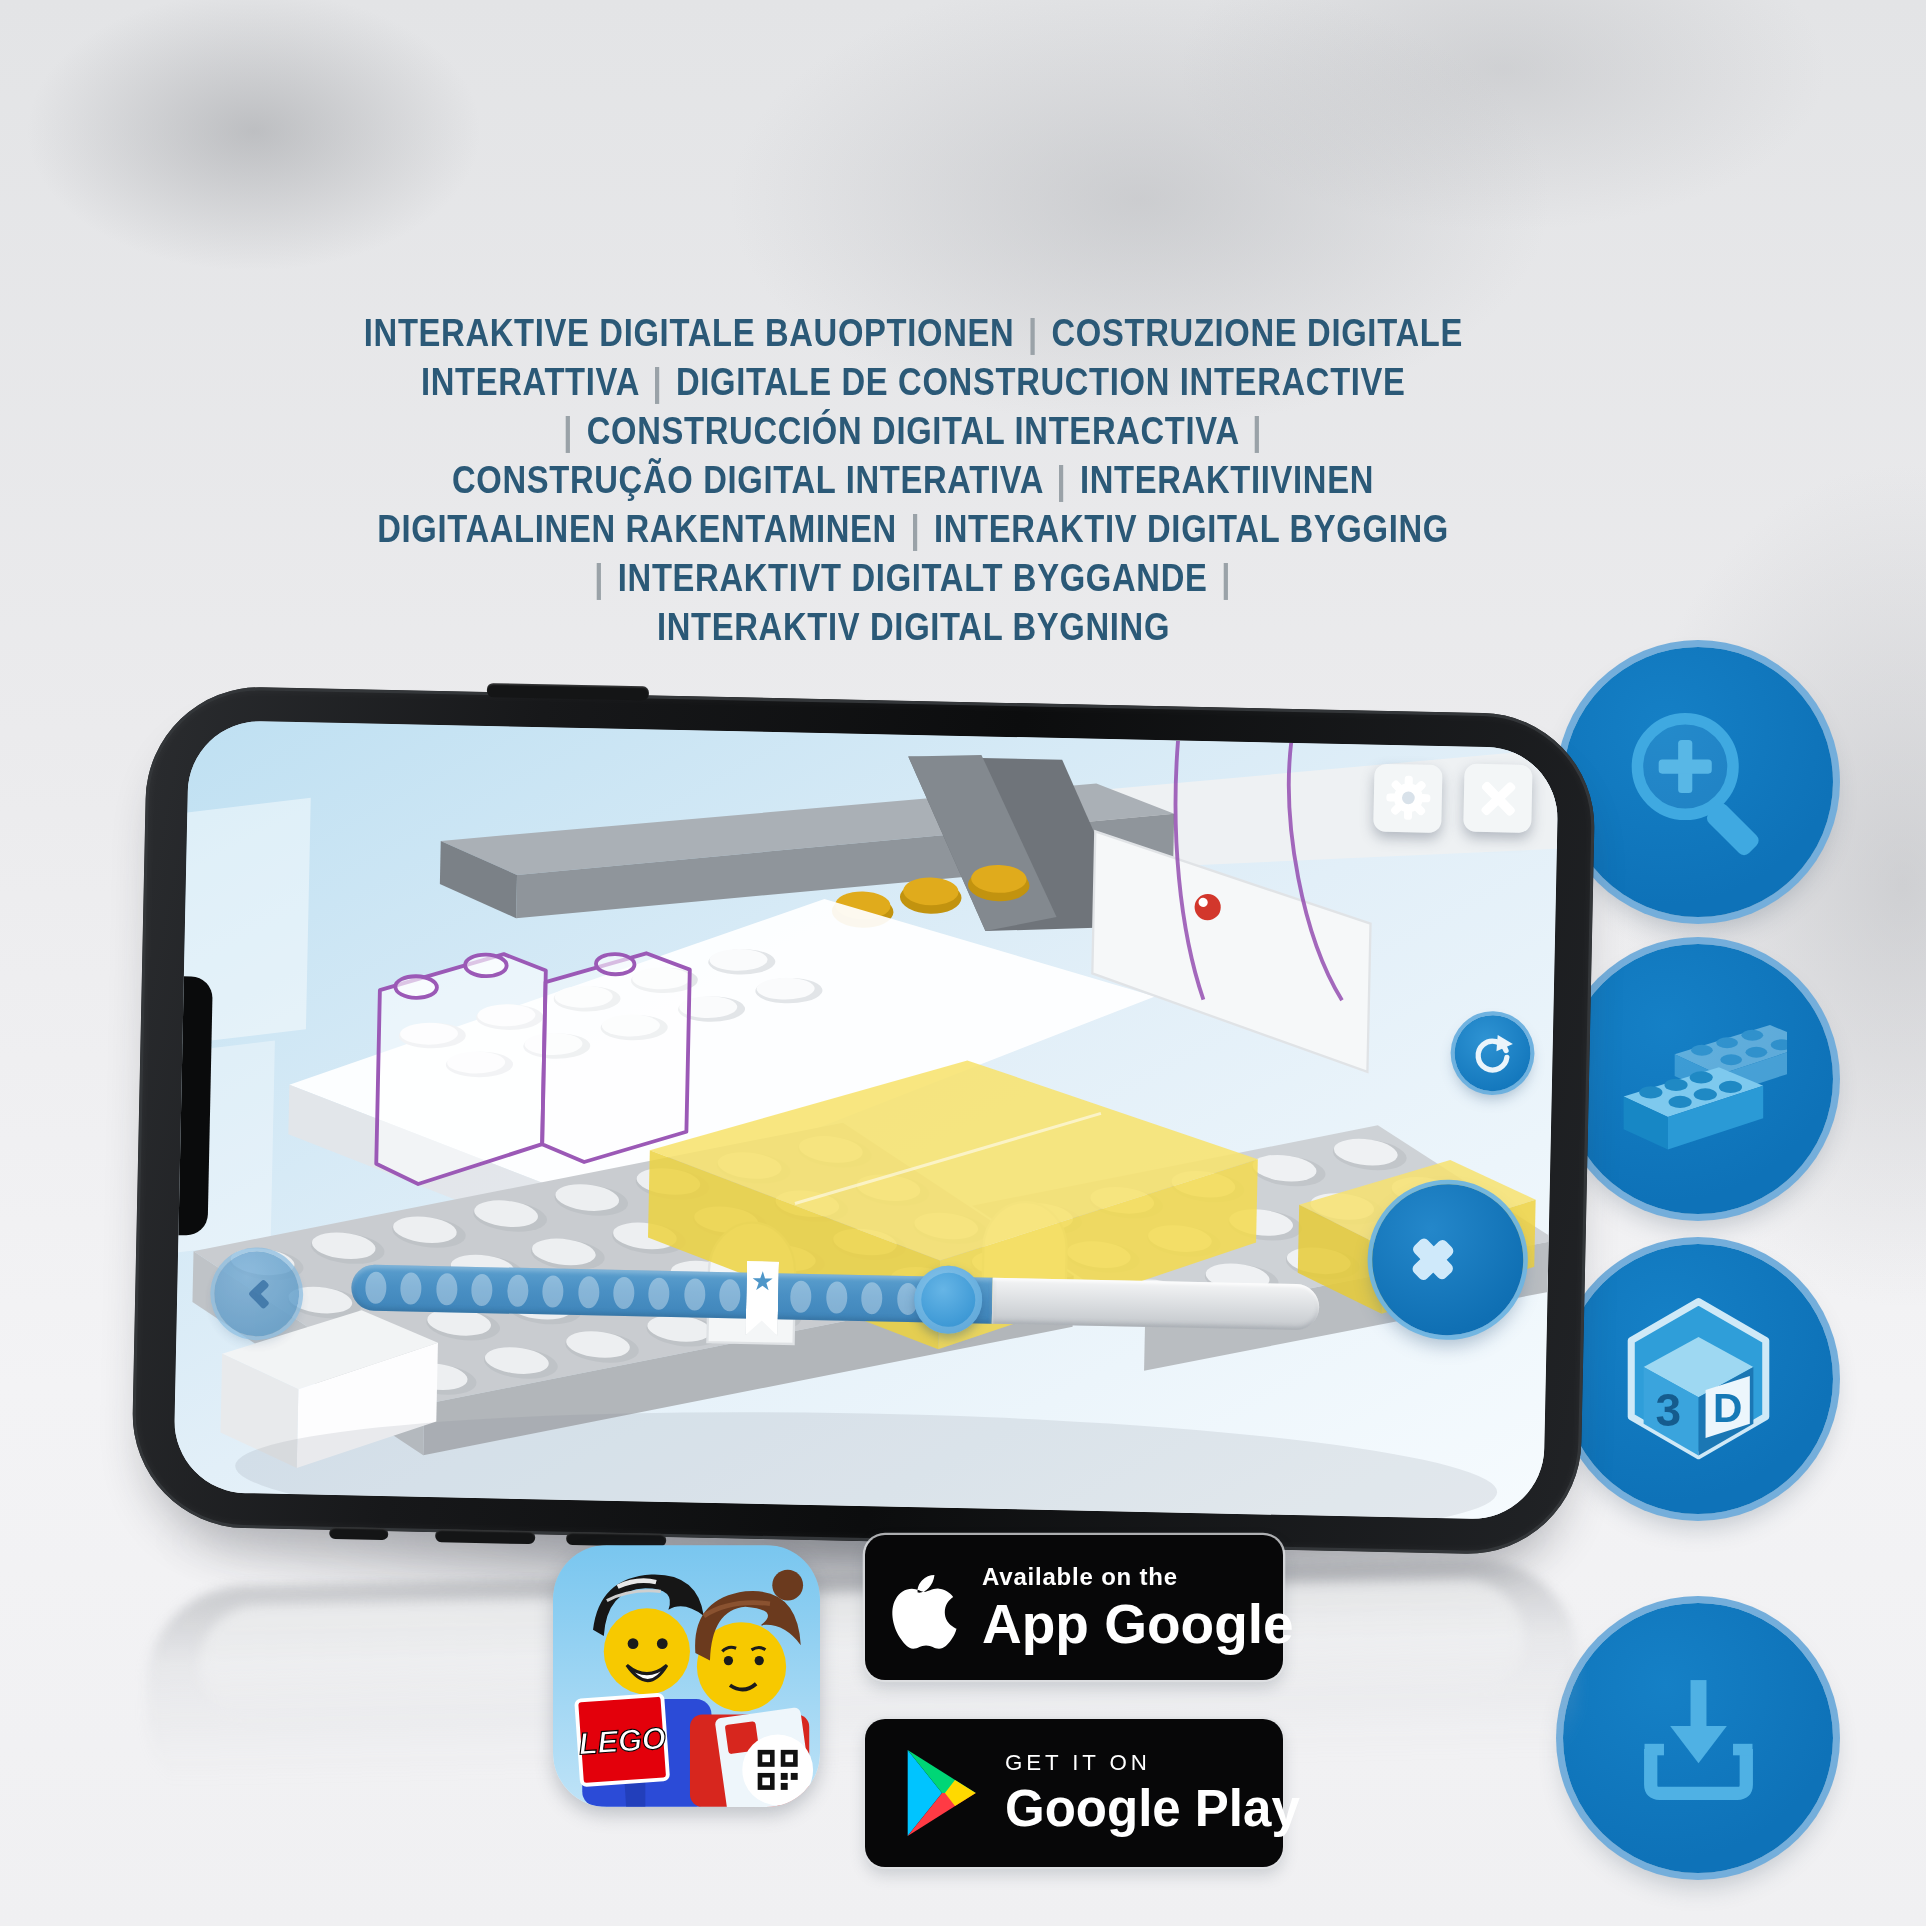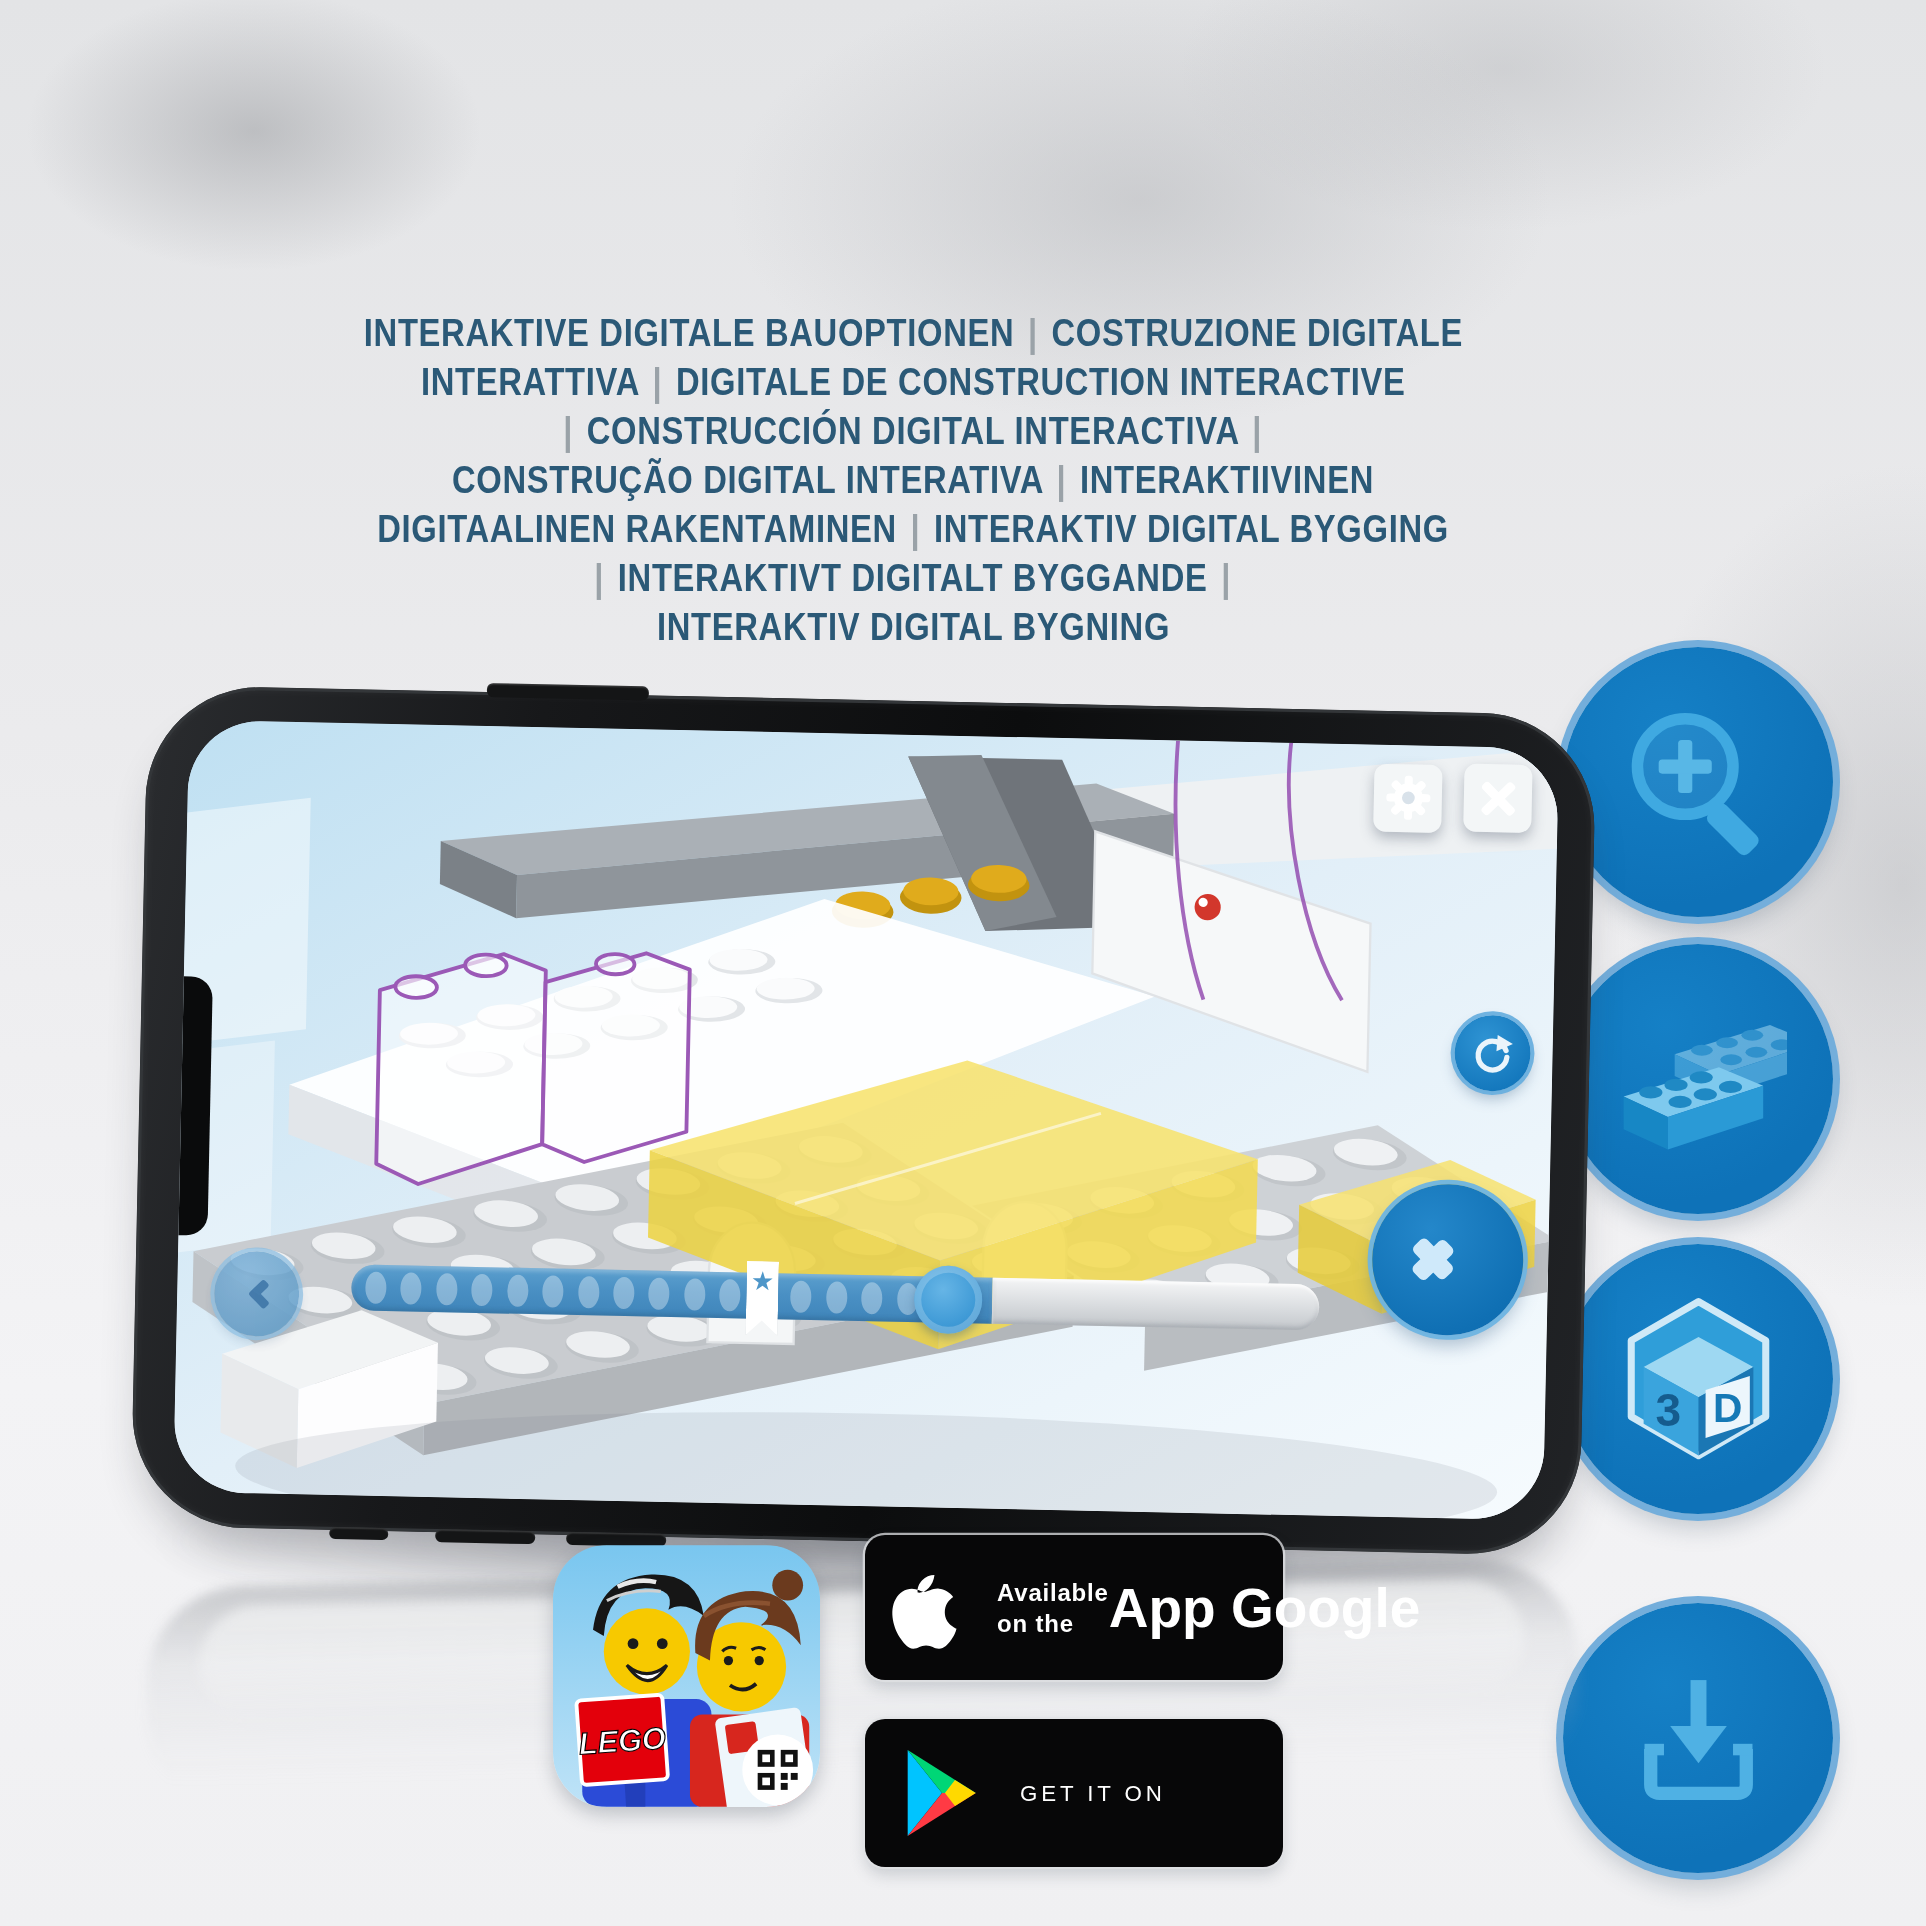--- a/index.html
+++ b/index.html
@@ -139,21 +139,21 @@
     box-shadow:0 7.7px 18.5px rgba(70,80,95,.28);}
   .appicon svg{width:100%;height:100%;display:block;}
   .badge{
     position:absolute;left:865px;width:418px;background:#070708;border-radius:20px;
     box-shadow:0 0 0 2.3px rgba(225,227,230,.75), 0 7.7px 15.4px rgba(70,80,95,.22);
     display:flex;align-items:center;color:#fff;
   }
   .badge-appstore{top:1535px;height:145px;padding:0 26px 0 23px;}
   .badge-gplay{top:1719px;height:148px;padding:0 26px 0 40px;}
   .badge svg{flex:0 0 auto;}
-  .badge .txt{display:flex;flex-direction:row;justify-content:center;margin-left:38px;}
+  .badge .txt{display:flex;flex-direction:column;justify-content:center;margin-left:23px;}
   .badge .tagline{font-size:24px;font-weight:bold;letter-spacing:0.8px;line-height:31px;}
   .badge-gplay .tagline{font-weight:normal;letter-spacing:3.9px;font-size:22.3px;}
   .badge .store{font-size:55px;font-weight:600;letter-spacing:0;line-height:60px;margin-top:1.5px;white-space:nowrap;}
   .badge-gplay .store{font-size:51px;font-weight:600;}
 </style>
 </head>
 <body>
 
 <div class="stage">
 
@@ -589,17 +589,18 @@
 
   <div class="badge badge-gplay">
     <svg width="77" height="86" viewBox="0 0 100 120">
       <polygon points="0,0 0,120 48,60" fill="#00c4ff"></polygon>
       <polygon points="0,0 48,60 95,60" fill="#00e27c" opacity="0.95"></polygon>
       <polygon points="0,120 48,60 95,60" fill="#ff3a44"></polygon>
       <polygon points="66,42 95,60 66,78 52,60" fill="#ffd900"></polygon>
     </svg>
     <div class="txt">
       <span class="tagline">GET IT ON</span>
+      <span class="store">Google Play</span>
     </div>
   </div>
 
 </div>
 
 
 </body></html>

